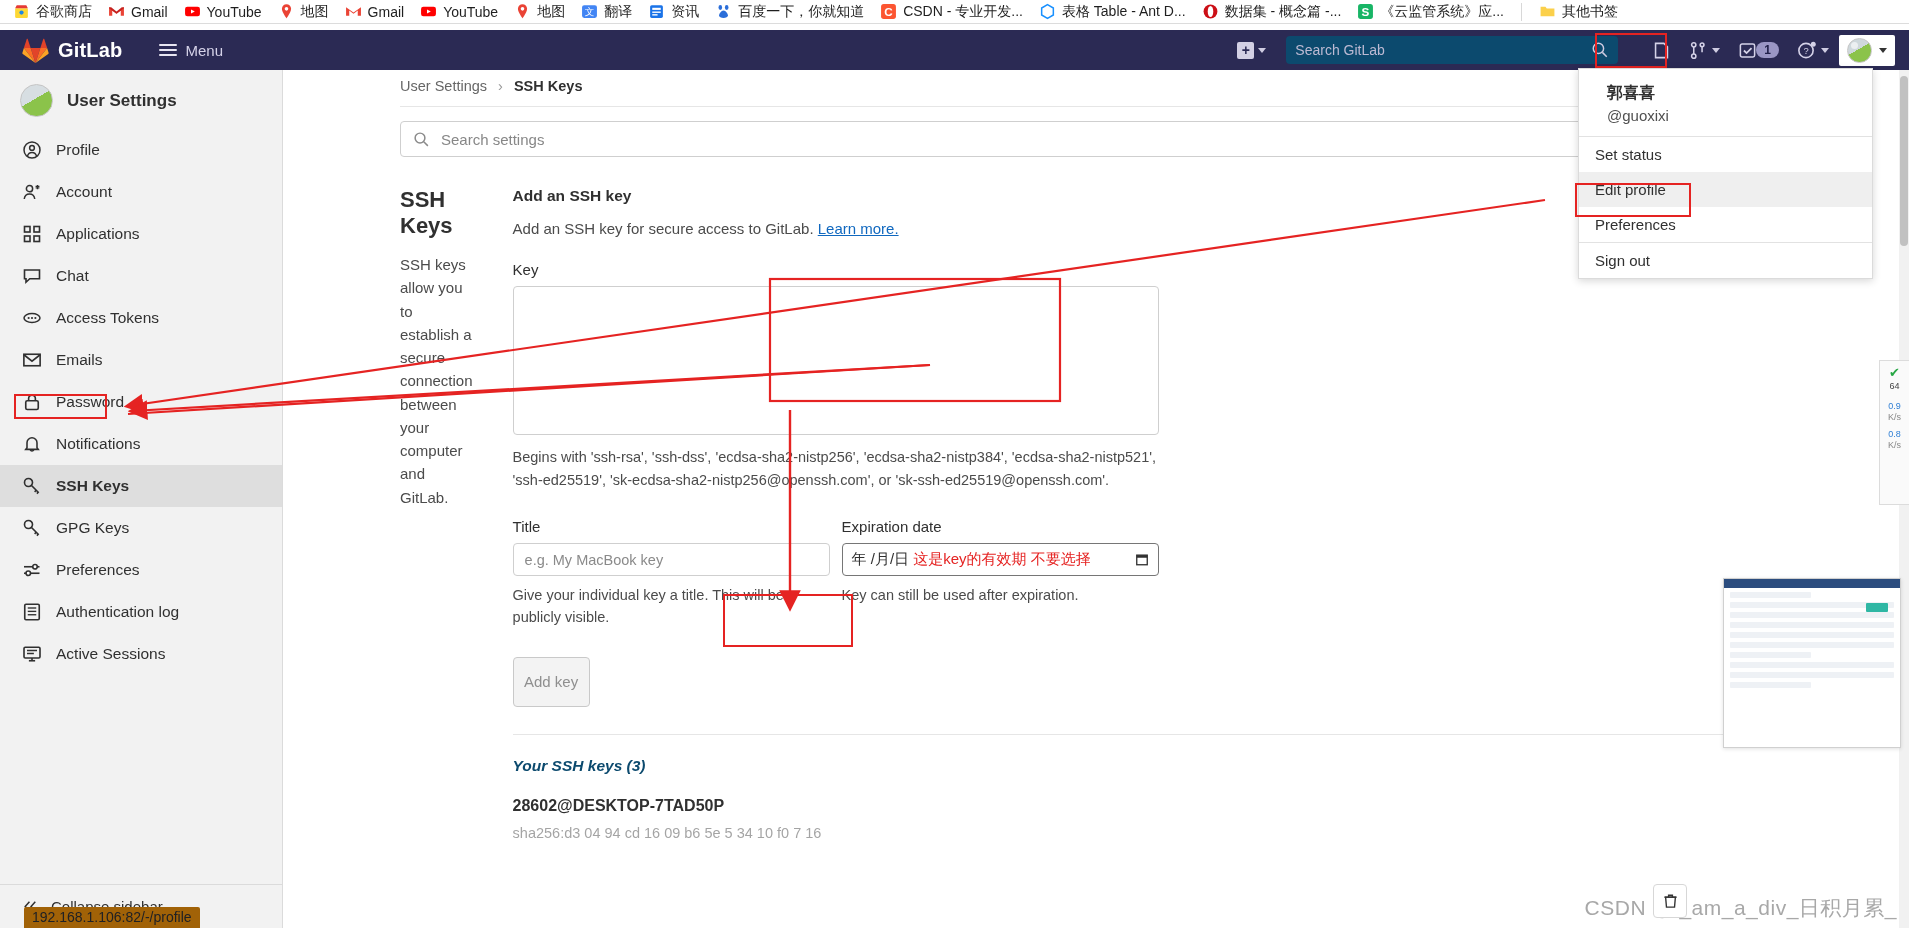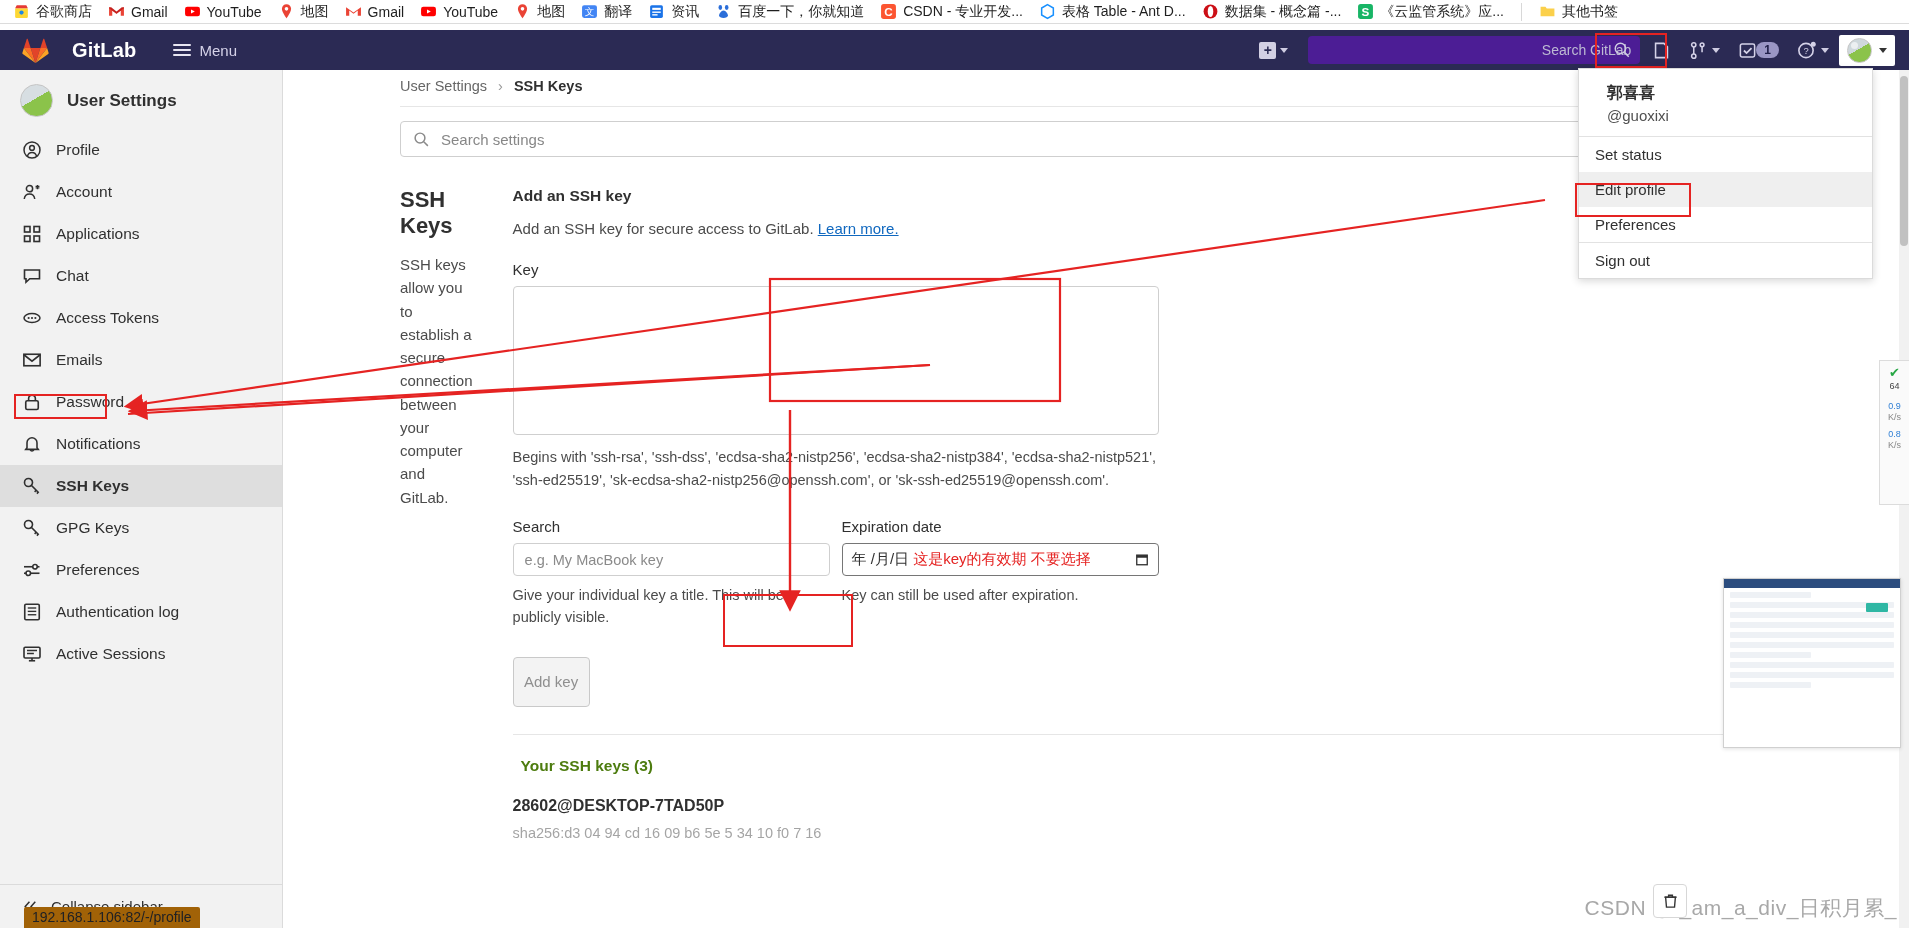--- a/index.html
+++ b/index.html
@@ -21,45 +21,44 @@
   .bm-ico { width:17px; height:17px; flex:none; display:block; }
   .bm-label { font-size:14px; color:#1f1f1f; }
   .bm-sep { width:1px; height:18px; background:#d8d8d8; margin:0 8px; }
 
   
   #navbar {
     position:absolute; top:30px; left:0; width:1909px; height:40px;
     background:#2b2a54; display:flex; align-items:center; padding:0 14px;
   }
   #navbar-left { display:flex; align-items:center; gap:4px; }
-  .gl-logo-wrap { display:flex; align-items:center; gap:23px; padding:4px 8px; }
+  .gl-logo-wrap { display:flex; align-items:center; gap:9px; padding:4px 8px; }
   .gl-wordmark { color:#fff; font-size:20px; font-weight:700; letter-spacing:.2px; }
   .nav-menu-btn {
     display:flex; align-items:center; gap:9px; padding:7px 10px; margin-left:14px;
     color:#d5d2e8; font-size:15px; border-radius:4px;
   }
   .hamburger { width:18px; display:flex; flex-direction:column; gap:3px; }
   .hamburger span { display:block; height:2px; background:#e8e6f2; border-radius:1px; }
 
   #navbar-right { margin-left:auto; display:flex; align-items:center; gap:2px; }
   .nav-icon-btn {
     display:flex; align-items:center; gap:4px;
     padding:7px 8px; border-radius:4px; color:#d8d5ea;
   }
   .plus-box {
     width:17px; height:17px; border-radius:2px; background:#d3d0e4; color:#2b2a54;
     display:flex; align-items:center; justify-content:center;
     font-size:14px; font-weight:700; line-height:1;
   }
   .caret { width:0;height:0;border-left:4px solid transparent;border-right:4px solid transparent;border-top:5px solid #cfcce2; }
   #search-box {
-    width:332px; height:28px; background:#4c1d95; border-radius:4px;
-    display:flex; align-items:center; padding:0 9px; margin:0 2px 0 10px;
+    width:332px; height:28px; background:#0c4a6e; border-radius:4px;
+    display:flex; align-items:center; padding:0 9px; margin:0 24px 0 10px;
     position:relative;
-    justify-content:flex-end;
   }
   #search-box .ph { color:#bdbad3; font-size:14px; }
   #search-box .mag { position:absolute; right:9px; top:5px; }
   .todo-badge {
     background:#9a96c4; color:#22214a; font-size:12px; font-weight:600;
     border-radius:9px; padding:1px 8px; margin-left:-5px;
   }
   .avatar-btn {
     display:flex; align-items:center; gap:7px;
     padding:3px 8px; background:#fff; border-radius:2px;
@@ -153,21 +152,21 @@
     margin-top:28px; width:77px; height:50px; background:#f3f3f3;
     border:1px solid #c9c9c9; border-radius:4px;
     display:flex; align-items:center; justify-content:center;
     font-size:15px; color:#8f8f8f;
   }
   .addkey-red-box {
     position:absolute; left:439px; top:524px; width:130px; height:53px;
     border:2px solid #e52322; z-index:25; pointer-events:none;
   }
   #keys-rule { margin:27px 0 0; border-top:1px solid #e6e6e6; width:1380px; }
-  #your-keys { margin:22px 8px 0; font-size:15.5px; font-weight:600; color:#4d7c0f; }
+  #your-keys { margin:22px 0 0; font-size:15.5px; font-weight:600; color:#0c4a6e;font-style:italic; }
   #key-name { margin:22px 0 0; font-size:16px; font-weight:700; color:#303030; }
   #key-meta { margin:10px 0 0; font-size:14.5px; color:#5a5a5a; opacity:.55; }
 
   
   #profile-menu {
     position:absolute; left:1578px; top:68px; width:295px;
     background:#fff; border:1px solid #dbdbdb;
     box-shadow:0 2px 8px rgba(0,0,0,.16); z-index:50;
     font-size:15px; color:#303030;
   }
@@ -560,21 +559,21 @@
         <span>Add an SSH key for secure access to GitLab.</span>
         <a href="#">Learn more.</a>
       </p>
 
       <label class="field-label">Key</label>
       <div id="key-textarea"></div>
       <p id="key-hint">Begins with 'ssh-rsa', 'ssh-dss', 'ecdsa-sha2-nistp256', 'ecdsa-sha2-nistp384', 'ecdsa-sha2-nistp521', 'ssh-ed25519', 'sk-ecdsa-sha2-nistp256@openssh.com', or 'sk-ssh-ed25519@openssh.com'.</p>
 
       <div class="two-col">
         <div class="col">
-          <label class="field-label">Search</label>
+          <label class="field-label">Title</label>
           <div class="text-input">
             <span>e.g. My MacBook key</span>
           </div>
           <p class="help">Give your individual key a title. This will be publicly visible.</p>
         </div>
         <div class="col">
           <label class="field-label">Expiration date</label>
           <div class="date-input">
             <span>
               <span>年 /月/日</span>

